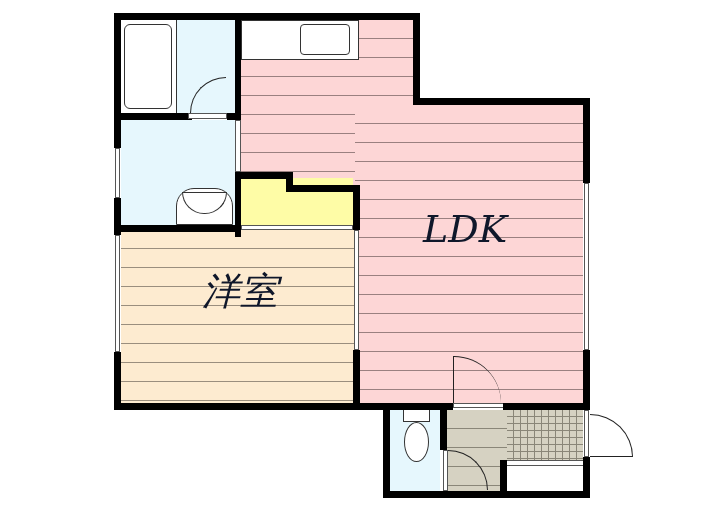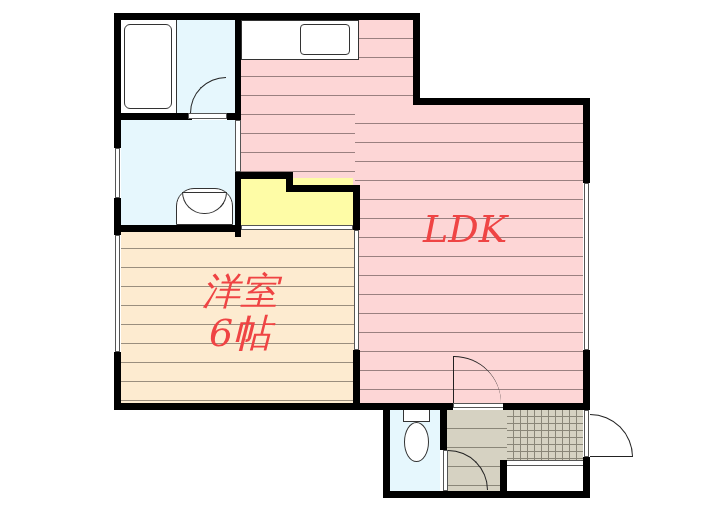--- a/index.html
+++ b/index.html
@@ -3,21 +3,21 @@
 <meta charset="utf-8">
 <style>
   html,body{margin:0;padding:0;background:#fff;}
   body{width:720px;height:512px;position:relative;overflow:hidden;font-family:"DejaVu Serif",serif;}
   .abs{position:absolute;box-sizing:border-box;}
   .wall{position:absolute;background:#000;}
   .lines-pink{background-color:#fdd6d6;background-image:repeating-linear-gradient(to bottom,transparent 0,transparent 18px,#9a8080 18px,#9a8080 19px);}
   .lines-beige{background-color:#fdebd0;background-image:repeating-linear-gradient(to bottom,transparent 0,transparent 18px,#9a8e7e 18px,#9a8e7e 19px);}
   .lines-gray{background-color:#d6d2c2;background-image:repeating-linear-gradient(to bottom,transparent 0,transparent 18px,#8a8678 18px,#8a8678 19px);}
   .tile{background-color:#d6d2c2;background-image:repeating-linear-gradient(to bottom,transparent 0,transparent 6px,#8a8678 6px,#8a8678 7px),repeating-linear-gradient(to right,transparent 0,transparent 6px,#8a8678 6px,#8a8678 7px);}
-  .label{position:absolute;font-style:italic;color:#ef4444;text-align:center;line-height:1;}
+  .label{position:absolute;font-style:italic;color:#0f172a;text-align:center;line-height:1;}
   .win{position:absolute;background:#fff;border:1px solid #555;box-sizing:border-box;}
   .door{position:absolute;border:1px solid #222;box-sizing:border-box;}
 </style>
 </head>
 <body>
 
 <div class="abs lines-pink" style="left:241px;top:20px;width:174px;height:390px;"></div>
 <div class="abs lines-pink" style="left:355px;top:105px;width:228px;height:298px;"></div>
 
 <div class="abs" style="left:241px;top:20px;width:118px;height:40px;background:#fff;border:1px solid #333;"></div>
@@ -87,14 +87,13 @@
 <div class="wall" style="left:383px;top:491px;width:207px;height:7px;"></div>
 <div class="wall" style="left:500px;top:460px;width:7px;height:37px;"></div>
 <div class="wall" style="left:583px;top:457px;width:7px;height:41px;"></div>
 <div class="win" style="left:584px;top:410px;width:5px;height:47px;"></div>
 
 <div class="label" style="left:400px;top:210px;width:130px;font-size:38px;">
   <div>LDK</div>
 </div>
 <div class="label" style="left:175px;top:272px;width:130px;font-size:38px;">
   <div>洋室</div>
-  <div style="margin-top:4px;">6帖</div>
 </div>
 
 </body></html>

